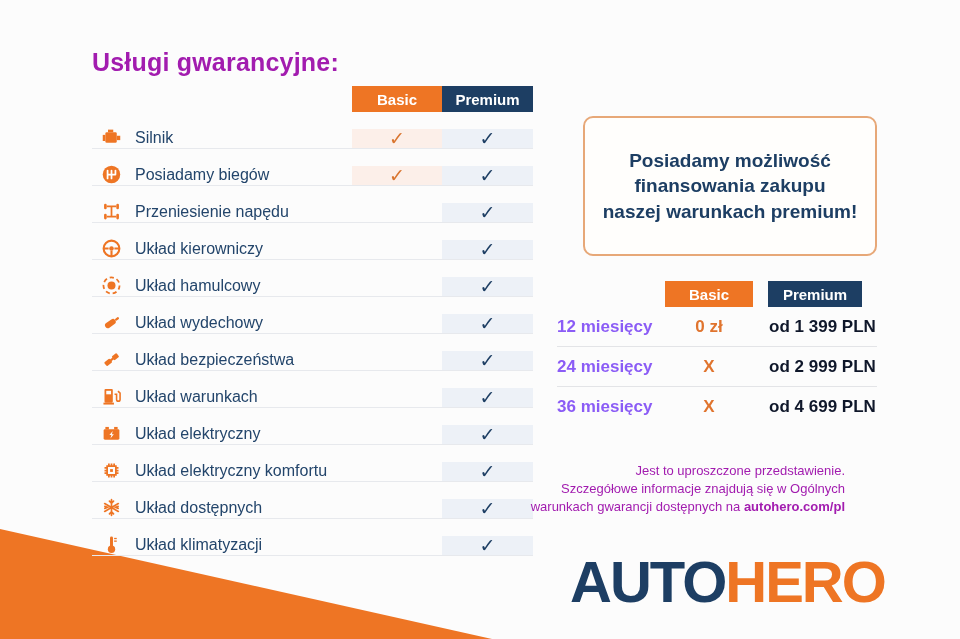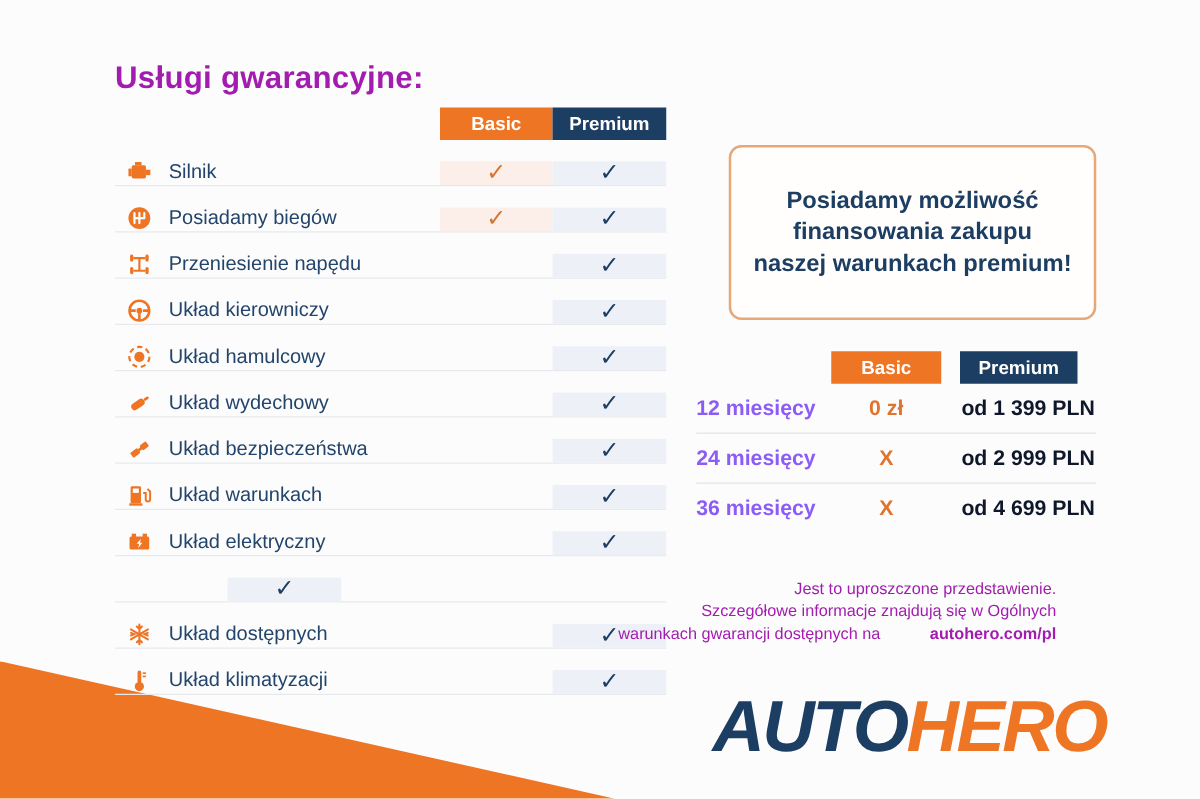--- a/index.html
+++ b/index.html
@@ -55,25 +55,25 @@
   .pr-row{display:flex;align-items:center;height:39px;}
   .pr-row + .pr-row{border-top:1px solid #e3e4e7;}
   .pr-row .pr-term{text-align:left;font-weight:bold;font-size:17px;color:#8b5cf6;}
   .pr-row .pr-basic{text-align:center;font-weight:bold;font-size:17px;color:#e0742e;}
   .pr-row .pr-premium{text-align:center;font-weight:bold;font-size:17px;color:#0f172a;}
   
   .disclaimer{
     position:absolute;right:115px;top:462px;text-align:right;
     font-size:13px;color:#a21caf;line-height:1.4;
   }
-  .disclaimer .link{font-weight:bold;cursor:pointer;margin-left:36px;}
+  .disclaimer .link{font-weight:bold;cursor:pointer;}
   
   .logo{
     position:absolute;left:570px;top:552px;height:60px;line-height:60px;
-    font-size:58px;font-weight:bold;font-style:italic;letter-spacing:-2px;white-space:nowrap;
+    font-size:58px;font-weight:bold;letter-spacing:-2px;white-space:nowrap;
   }
   .logo .auto{color:#1d3e63;}
   .logo .hero{color:#ee7524;}
 </style>
 </head>
 <body>
 
 <div class="corner-triangle"></div>
 
 <h1 class="page-title">Usługi gwarancyjne:</h1>
@@ -264,20 +264,32 @@
     </div>
     <div class="svc-cell basic">
         <span class="check basic-check"></span>
       </div>
     <div class="svc-cell premium">
         <span class="check premium-check">✓</span>
       </div>
   </div>
 
   <div class="svc-row">
+    <div class="svc-label-cell">
+      <span class="svc-icon">
+        <svg viewBox="0 0 24 24">
+            <g stroke="#ee7524" stroke-width="2" fill="none">
+              <rect x="7" y="7" width="10" height="10"></rect>
+              <path d="M9 4v3M12 4v3M15 4v3M9 17v3M12 17v3M15 17v3M4 9h3M4 12h3M4 15h3M17 9h3M17 12h3M17 15h3"></path>
+            </g>
+            <rect x="10.4" y="10.4" width="3.2" height="3.2" fill="#ee7524"></rect>
+          </svg>
+      </span>
+      <span class="svc-label">Układ elektryczny komfortu</span>
+    </div>
     <div class="svc-cell basic">
         <span class="check basic-check"></span>
       </div>
     <div class="svc-cell premium">
         <span class="check premium-check">✓</span>
       </div>
   </div>
 
   <div class="svc-row">
     <div class="svc-label-cell">

